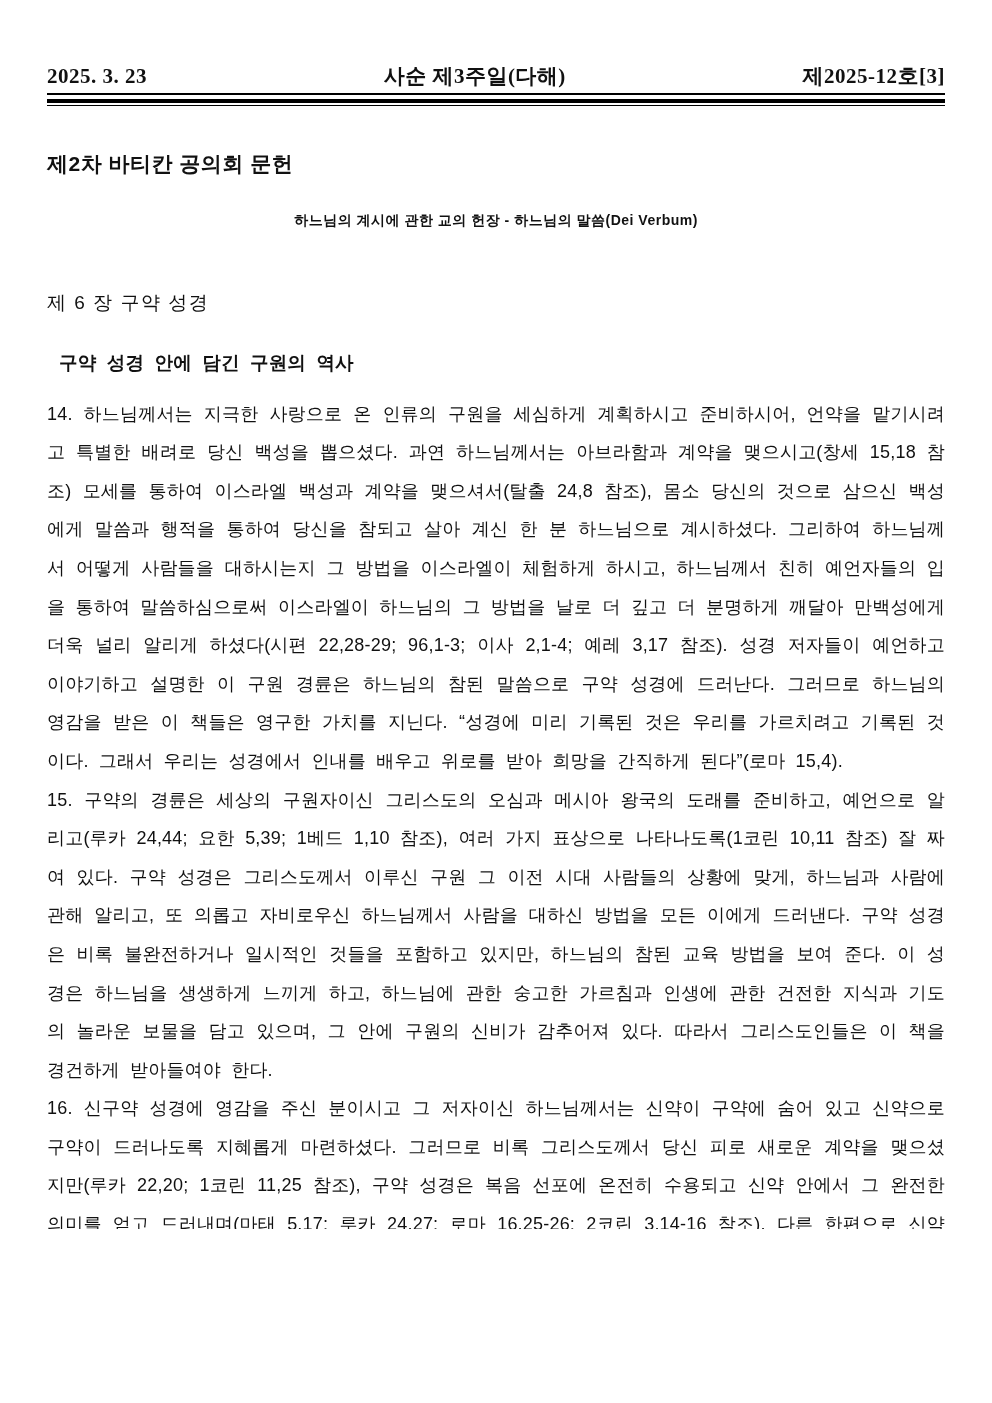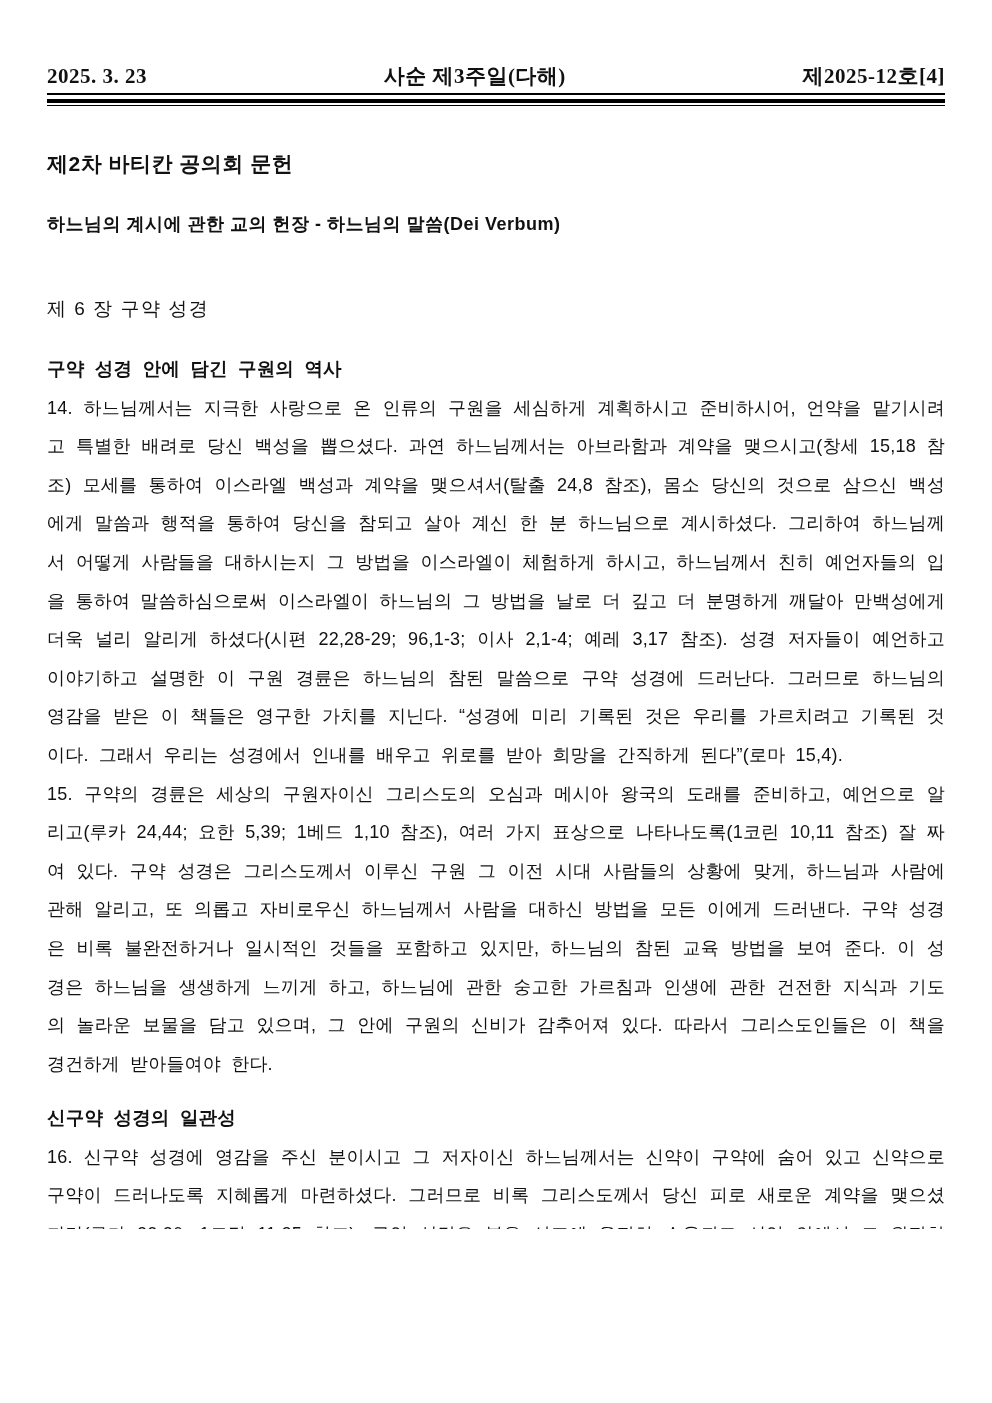--- a/index.html
+++ b/index.html
@@ -41,22 +41,23 @@
   }
   
   .doc-title {
     text-align: left;
     font-weight: bold;
     font-size: 21px;
     margin-top: 44px;
     letter-spacing: 0.5px;
   }
   .doc-subtitle {
+    text-align: center;
     font-weight: bold;
-    font-size: 18px;
+    font-size: 14px;
     margin-top: 34px;
     letter-spacing: 0.5px;
   }
   .chapter-heading {
     font-size: 19px;
     font-weight: normal;
     letter-spacing: 1.5px;
     margin-top: 60px;
   }
   
@@ -64,21 +65,21 @@
     margin-top: 28px;
     font-size: 18px;
     line-height: 38.6px;
     text-align: justify;
     text-justify: inter-word;
     word-spacing: 5px;
     letter-spacing: 0.2px;
   }
   .section-heading {
     font-size: 18.5px;
-    margin: 0;
+    margin: 12px;
   }
   .section-heading.bold { font-weight: bold; }
   .section-heading.extra-space { margin-top: 16px; }
   .para {
     margin: 0;
   }
   .continuation {
     display: inline-block;
     margin-left: 101px;
     white-space: nowrap;
@@ -86,35 +87,34 @@
   }
 </style>
 </head>
 <body>
 
 <div class="page">
 
   <div class="header-row">
     <span>2025. 3. 23</span>
     <span>사순 제3주일(다해)</span>
-    <span>제2025-12호[4]</span>
+    <span>제2025-12호[3]</span>
   </div>
   <div class="rule-thick"></div>
   <div class="rule-thin"></div>
 
   <div class="doc-title">제2차 바티칸 공의회 문헌</div>
   <div class="doc-subtitle">하느님의 계시에 관한 교의 헌장 - 하느님의 말씀(Dei Verbum)</div>
 
   <div class="chapter-heading">제 6 장 구약 성경</div>
 
   <div class="body-flow">
 
     <div class="section-heading bold">구약 성경 안에 담긴 구원의 역사</div>
     <p class="para">14. 하느님께서는 지극한 사랑으로 온 인류의 구원을 세심하게 계획하시고 준비하시어, 언약을 맡기시려고 특별한 배려로 당신 백성을 뽑으셨다. 과연 하느님께서는 아브라함과 계약을 맺으시고(창세 15,18 참조) 모세를 통하여 이스라엘 백성과 계약을 맺으셔서(탈출 24,8 참조), 몸소 당신의 것으로 삼으신 백성에게 말씀과 행적을 통하여 당신을 참되고 살아 계신 한 분 하느님으로 계시하셨다. 그리하여 하느님께서 어떻게 사람들을 대하시는지 그 방법을 이스라엘이 체험하게 하시고, 하느님께서 친히 예언자들의 입을 통하여 말씀하심으로써 이스라엘이 하느님의 그 방법을 날로 더 깊고 더 분명하게 깨달아 만백성에게 더욱 널리 알리게 하셨다(시편 22,28-29; 96,1-3; 이사 2,1-4; 예레 3,17 참조). 성경 저자들이 예언하고 이야기하고 설명한 이 구원 경륜은 하느님의 참된 말씀으로 구약 성경에 드러난다. 그러므로 하느님의 영감을 받은 이 책들은 영구한 가치를 지닌다. “성경에 미리 기록된 것은 우리를 가르치려고 기록된 것이다. 그래서 우리는 성경에서 인내를 배우고 위로를 받아 희망을 간직하게 된다”(로마 15,4).</p>
 
     <p class="para">15. 구약의 경륜은 세상의 구원자이신 그리스도의 오심과 메시아 왕국의 도래를 준비하고, 예언으로 알리고(루카 24,44; 요한 5,39; 1베드 1,10 참조), 여러 가지 표상으로 나타나도록(1코린 10,11 참조) 잘 짜여 있다. 구약 성경은 그리스도께서 이루신 구원 그 이전 시대 사람들의 상황에 맞게, 하느님과 사람에 관해 알리고, 또 의롭고 자비로우신 하느님께서 사람을 대하신 방법을 모든 이에게 드러낸다. 구약 성경은 비록 불완전하거나 일시적인 것들을 포함하고 있지만, 하느님의 참된 교육 방법을 보여 준다. 이 성경은 하느님을 생생하게 느끼게 하고, 하느님에 관한 숭고한 가르침과 인생에 관한 건전한 지식과 기도의 놀라운 보물을 담고 있으며, 그 안에 구원의 신비가 감추어져 있다. 따라서 그리스도인들은 이 책을 경건하게 받아들여야 한다.</p>
 
-    <div class="section-heading bold extra-space">신구약 성경의 일관성</div>
     <p class="para"><span>16. 신구약 성경에 영감을 주신 분이시고 그 저자이신 하느님께서는 신약이 구약에 숨어 있고 신약으로 구약이 드러나도록 지혜롭게 마련하셨다. 그러므로 비록 그리스도께서 당신 피로 새로운 계약을 맺으셨지만(루카 22,20; 1코린 11,25 참조), 구약 성경은 복음 선포에 온전히 수용되고 신약 안에서 그 완전한 의미를 얻고 드러내며(마태 5,17; 루카 24,27; 로마 16,25-26; 2코린 3,14-16 참조), 다른 한편으로 신약을 밝히고 설명해 준다.</span><span class="continuation">- 계속 -</span></p>
 
   </div>
 
 </div>
 
 </body></html>

